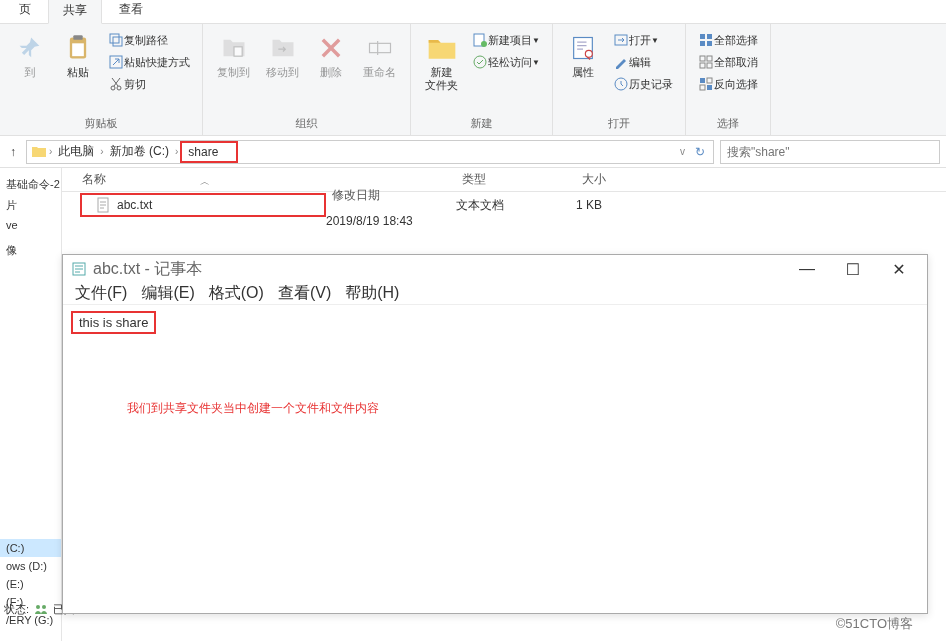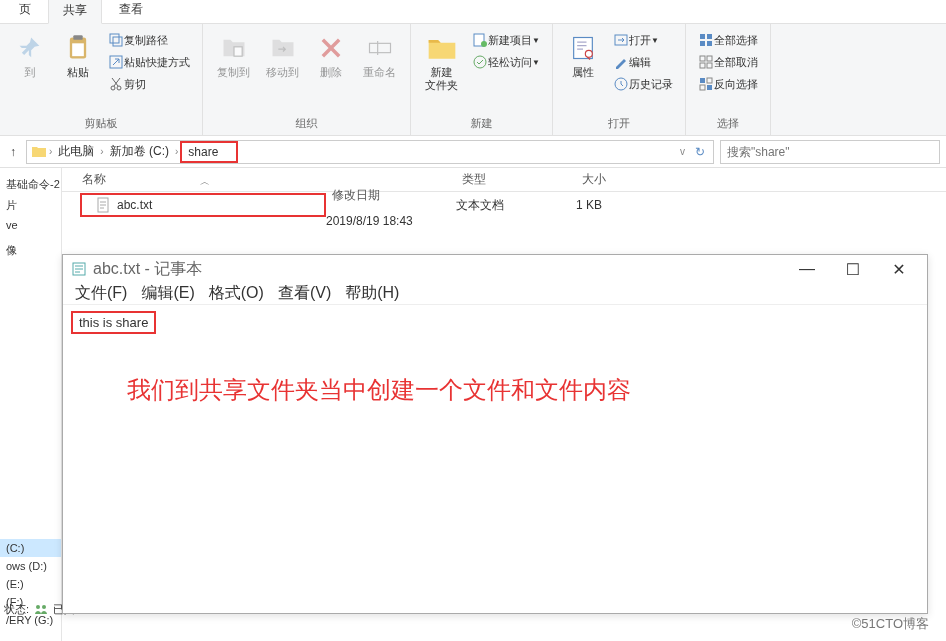--- a/index.html
+++ b/index.html
@@ -54,27 +54,27 @@
     
     
     .notepad { position: absolute; left: 62px; top: 254px; right: 18px; height: 360px; background: #fff; border: 1px solid #aaa; box-shadow: 0 2px 8px rgba(0,0,0,0.12); }
     .np-title { height: 28px; display: flex; align-items: center; padding: 0 8px; gap: 6px; color: #666; font-size: 16px; }
     .np-title-spacer { flex: 1; }
     .np-ctrl { width: 40px; height: 26px; display: flex; align-items: center; justify-content: center; cursor: pointer; color: #333; }
     .np-menu { height: 22px; display: flex; align-items: center; padding: 0 6px; gap: 2px; font-size: 16px; border-bottom: 1px solid #eee; }
     .np-menu-item { padding: 2px 6px; cursor: pointer; }
     .np-body { padding: 6px 8px; font-size: 13px; }
     .np-body .content-box { display: inline-block; border: 2px solid #e83333; padding: 2px 6px; }
-    .annotation { color: #e83333; font-size: 24px; margin: 40px 0 0 56px; }
+    .annotation { color: #e83333; font-size: 12px; margin: 66px 0 0 56px; }
     
     
     .status-bar { position: absolute; bottom: 22px; left: 0; display:flex; align-items:center; gap:4px; padding:2px 4px; font-size:11px;}
     
     
-    .watermark { position: absolute; right: 17px; bottom: 8px; color: #777; font-size: 13px; }
+    .watermark { position: absolute; right: 33px; bottom: 8px; color: #777; font-size: 13px; }
     
     
     svg { display: block; }
     .mini-icon { width: 16px; height: 16px; }
   </style>
 </head>
 <body>
 
 <div class="tabs">
   <div class="tab">页</div>

